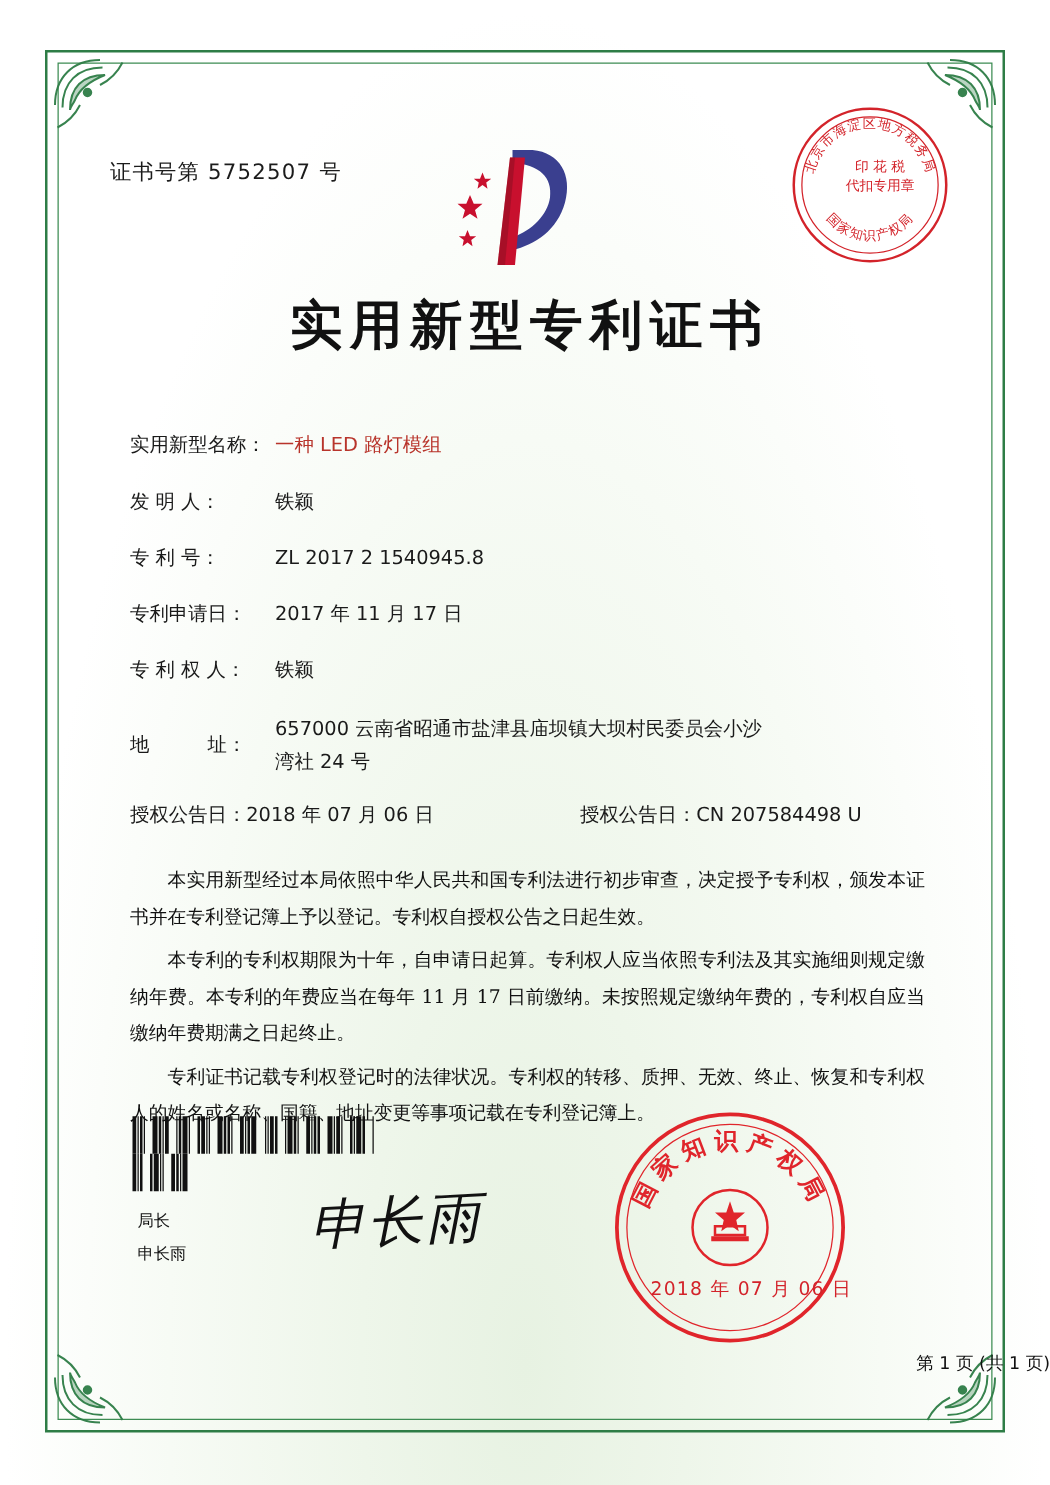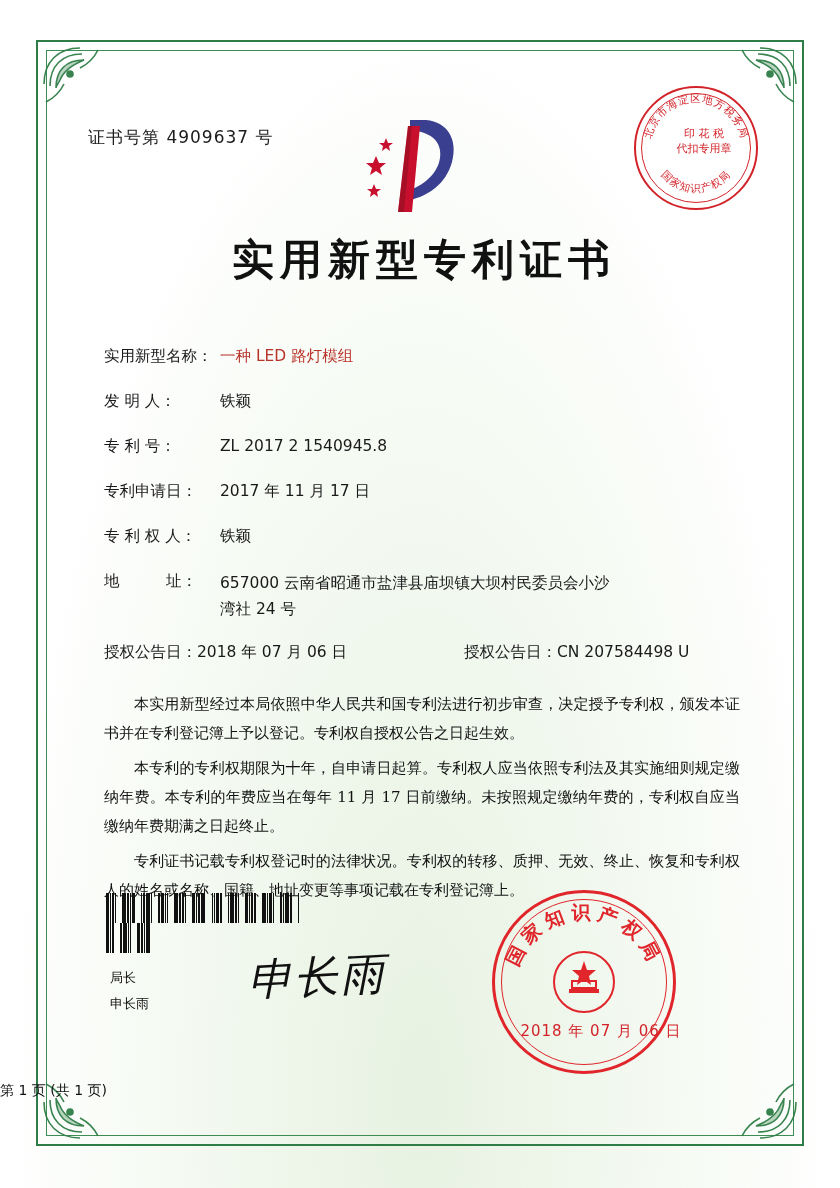--- a/index.html
+++ b/index.html
@@ -68,21 +68,21 @@
     font-size:11px;line-height:15px;color:#d3232a;
   }
 
   .title{
     position:absolute;left:8px;right:0;top:232px;text-align:center;
     font-size:42px;font-weight:bold;letter-spacing:6px;color:#111;
     font-family:"DejaVu Sans","Liberation Sans",sans-serif;
   }
 
   .fields{position:absolute;left:104px;top:345px;width:640px;font-size:15.5px;color:#1a1a1a;}
-  .row{display:flex;align-items:flex-start;margin-bottom:23px;line-height:22px;}
+  .row{display:flex;align-items:center;margin-bottom:23px;line-height:22px;}
   .lbl{width:116px;flex:none;letter-spacing:0px;}
   .val{flex:1;}
   .val.red{color:#b8342b;}
   .row.addr{margin-bottom:20px;}
   .addr-val{flex:1;line-height:26px;}
 
   .pubrow{display:flex;margin-top:0;font-size:15.5px;}
   .pubrow .left{width:360px;}
   .pubrow .right{flex:1;}
 
@@ -117,21 +117,21 @@
   .seal .star{
     position:absolute;left:50%;top:50%;transform:translate(-50%,-50%);
     width:70px;height:70px;
   }
   .seal-date{
     position:absolute;left:506px;top:1022px;width:190px;text-align:center;
     font-size:15px;color:#d3232a;letter-spacing:1px;
   }
 
   .footer{
-    position:absolute;left:0;right:0;top:1082px;text-align:left;
+    position:absolute;left:0;right:0;top:1082px;text-align:right;
     font-size:14px;color:#111;
   }
 </style>
 </head>
 <body>
 
 <div class="page">
 
   <div class="border-outer"></div>
   <div class="border-inner"></div>
@@ -180,21 +180,21 @@
       <path d="M16 44 C16 26 26 16 44 16 C34 20 24 26 20 36 C18 40 16 42 16 44 Z" fill="#2e7d46" fill-opacity=".35"></path>
       <path d="M6 58 C14 54 20 48 24 40"></path>
       <path d="M58 6 C54 14 48 20 40 24"></path>
       <circle cx="30" cy="30" r="3" fill="#2e7d46"></circle>
     </g>
       </svg>
   </div>
 
   <div class="content">
 
-    <div class="cert-no">证书号第 4909637 号</div>
+    <div class="cert-no">证书号第 5752507 号</div>
 
     <div class="logo">
       <svg viewBox="0 0 120 110">
         <path d="M58 8 L74 8 C96 10 106 28 100 50 C94 72 76 84 58 88 L58 78 C74 72 86 60 88 46 C90 30 80 20 58 18 Z" fill="#3a3f8f"></path>
         <path d="M56 14 L68 14 L60 100 L46 100 Z" fill="#c8102e"></path>
         <path d="M56 14 L60 14 L52 100 L46 100 Z" fill="#8c0f22" opacity=".55"></path>
         <g fill="#c8102e">
           <polygon points="24,44 27,51 34,51 28,56 30,63 24,59 18,63 20,56 14,51 21,51"></polygon>
           <polygon points="34,26 36,31 41,31 37,34 38,39 34,36 30,39 31,34 27,31 32,31"></polygon>
           <polygon points="22,72 24,77 29,77 25,80 26,85 22,82 18,85 19,80 15,77 20,77"></polygon>

